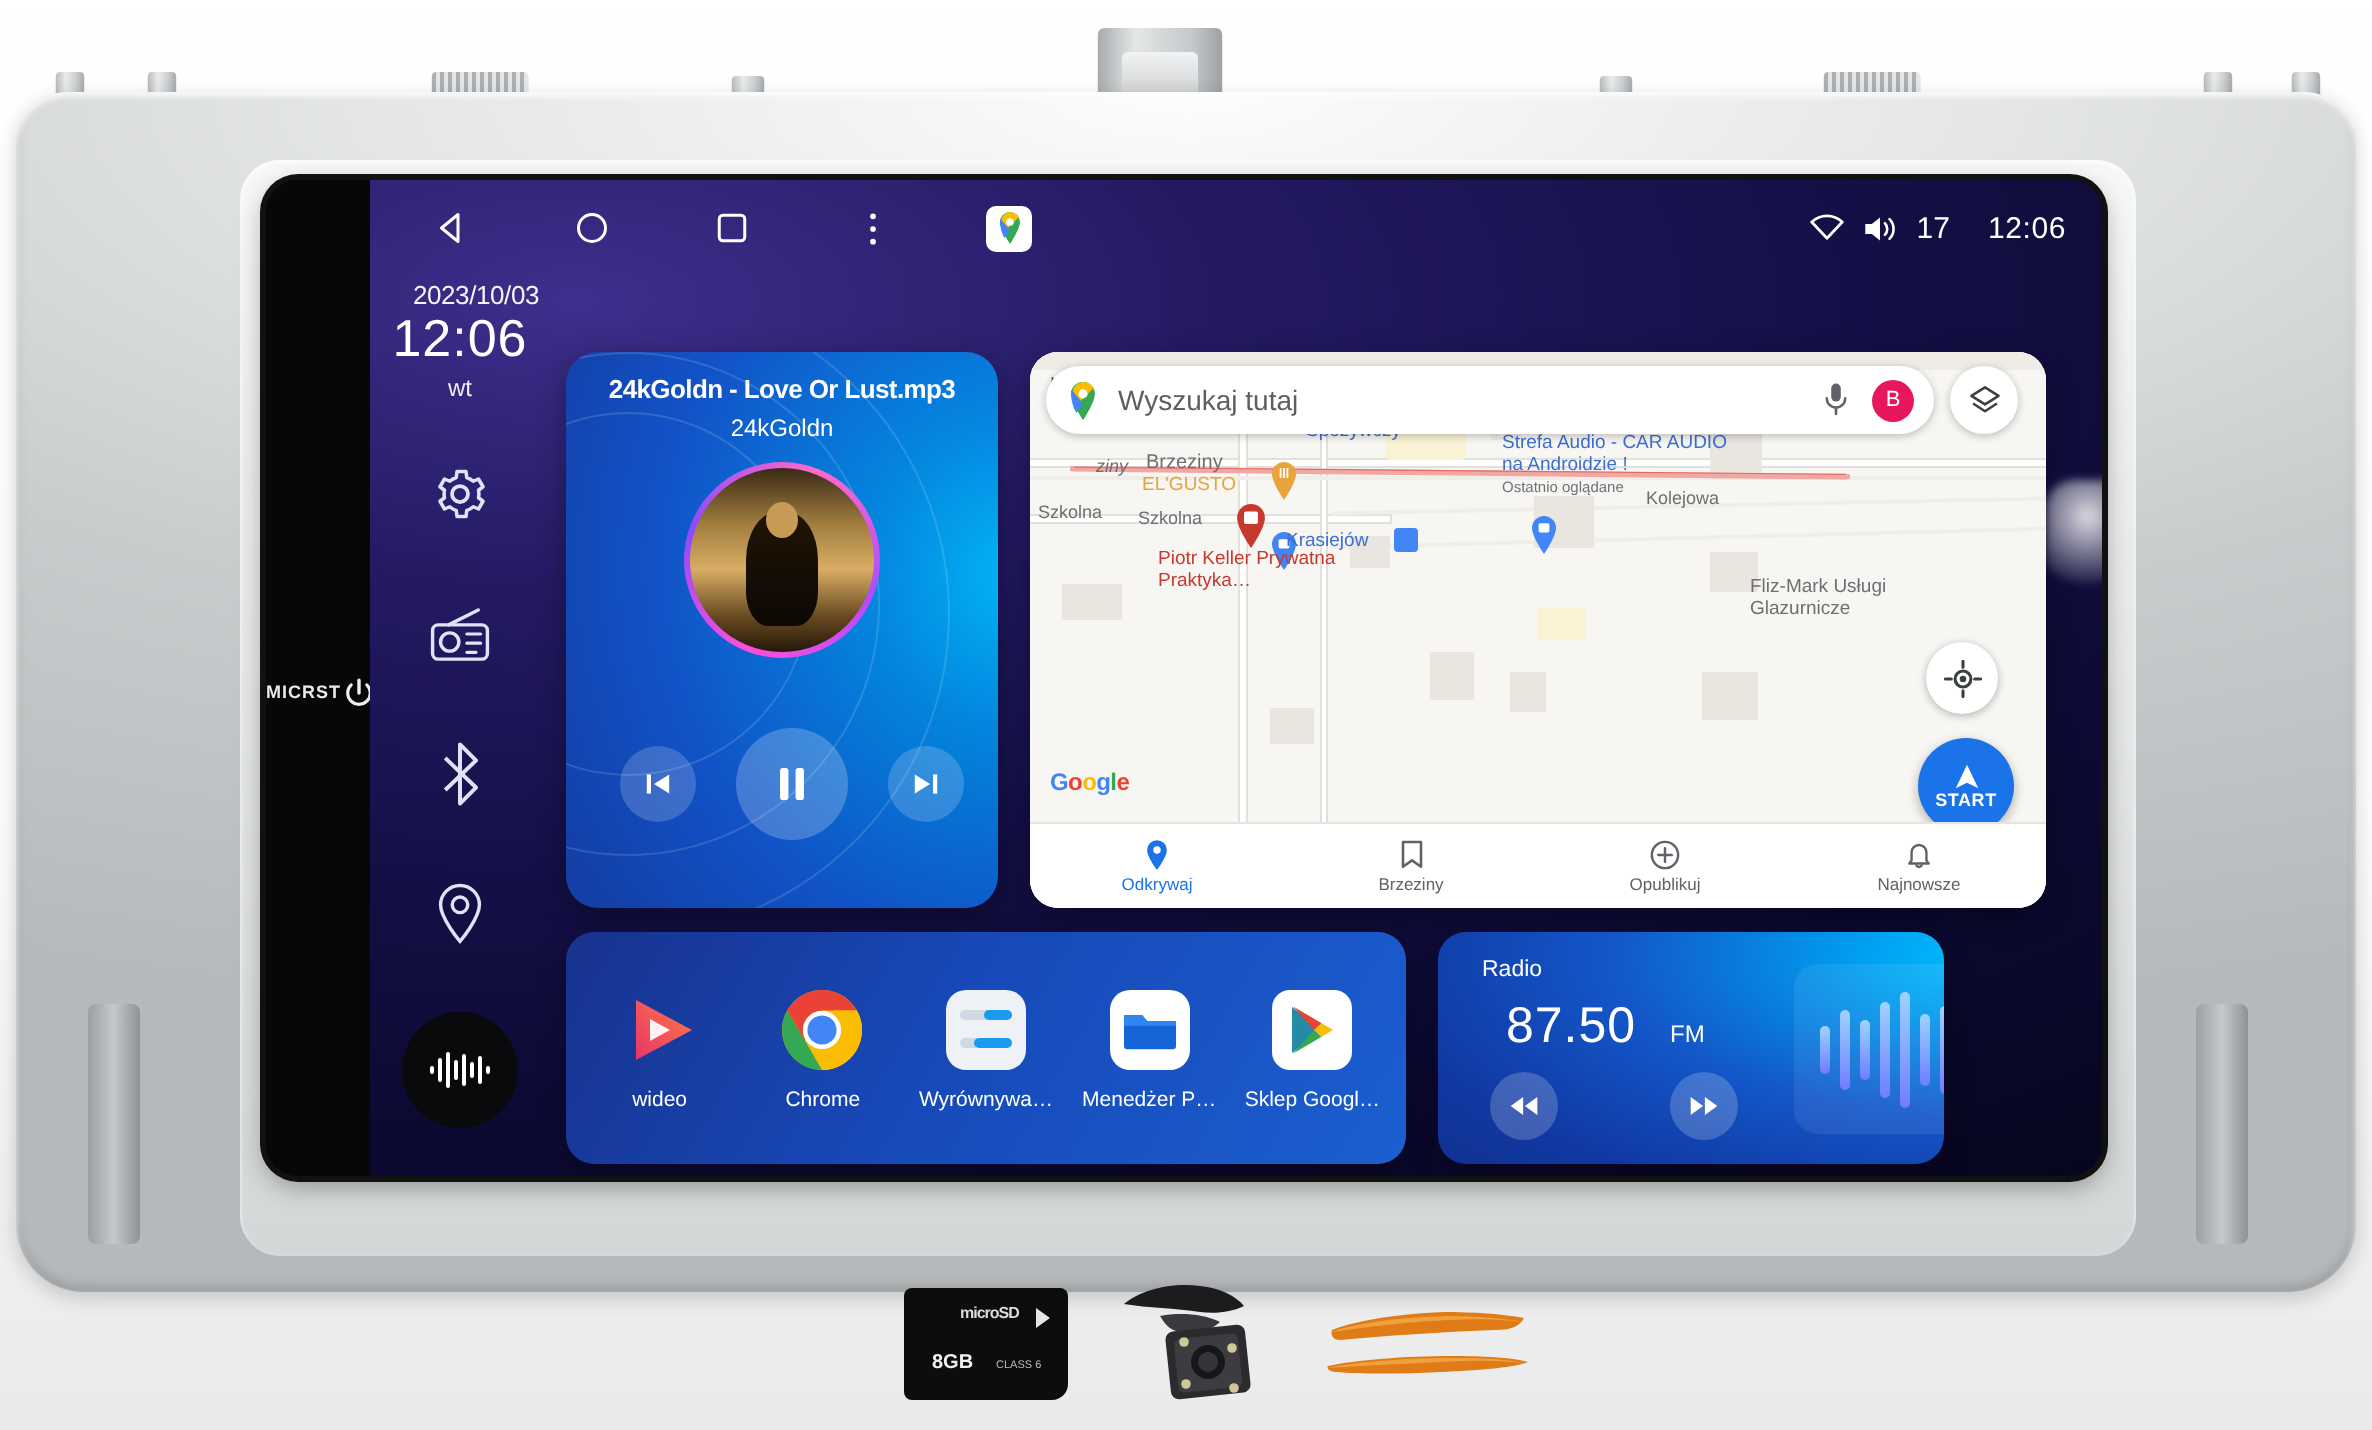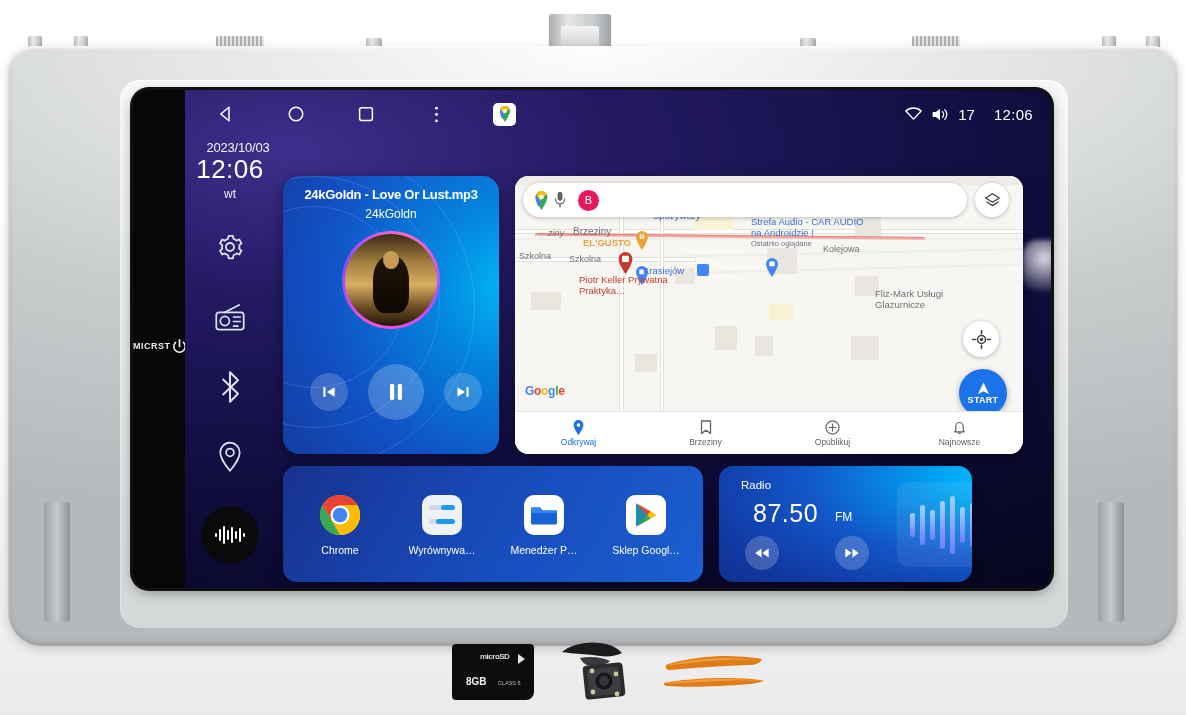--- a/index.html
+++ b/index.html
@@ -439,21 +439,21 @@
             <span>Strefa Audio - CAR AUDIO na Androidzie !</span>
             <div style="font-size:7.5px;color:#6e7378;margin-top:1px;">
               <span>Ostatnio oglądane</span>
             </div>
           </div>
           <svg class="pin" style="left:250px;top:82px;" viewBox="0 0 14 19">
             <path d="M7 0a6 6 0 0 1 6 6c0 4.3-6 13-6 13S1 10.3 1 6a6 6 0 0 1 6-6Z" fill="#4285f4"></path>
             <rect x="4.3" y="3.6" width="5.4" height="4.6" rx=".8" fill="#fff"></rect>
           </svg>
 
-          <div class="mpoi" style="left:68px;top:62px;color:#e8a33d;font-weight:700;">
+          <div class="mpoi" style="left:56px;top:62px;color:#e8a33d;font-weight:400;">
             <span>EL'GUSTO</span>
           </div>
           <svg class="pin" style="left:120px;top:55px;" viewBox="0 0 14 19">
             <path d="M7 0a6 6 0 0 1 6 6c0 4.3-6 13-6 13S1 10.3 1 6a6 6 0 0 1 6-6Z" fill="#e8a33d"></path>
             <path d="M5.3 3v5M7 3v5M8.7 3v5" stroke="#fff" stroke-width=".9"></path>
           </svg>
           <svg class="pin" style="left:120px;top:90px;" viewBox="0 0 14 19">
             <path d="M7 0a6 6 0 0 1 6 6c0 4.3-6 13-6 13S1 10.3 1 6a6 6 0 0 1 6-6Z" fill="#4285f4"></path>
             <rect x="4.3" y="3.6" width="5.4" height="4.6" rx=".8" fill="#fff"></rect>
           </svg>
@@ -480,20 +480,21 @@
           </div>
         </div>
 
         <div id="searchbar">
           <svg width="17" height="19" viewBox="0 0 14 16">
             <path d="M7 0a5 5 0 0 1 5 5c0 3.6-5 11-5 11S2 8.6 2 5a5 5 0 0 1 5-5Z" fill="#34a853"></path>
             <path d="M7 0a5 5 0 0 1 4.4 2.6L6 8 2.6 4.1A5 5 0 0 1 7 0Z" fill="#fbbc04"></path>
             <path d="M2.1 3.2 7 9.3 4.2 13C2.7 10.4 2 7.2 2 5c0-.6.04-1.2.1-1.8Z" fill="#4285f4"></path>
             <circle cx="7" cy="5" r="1.9" fill="#fff"></circle>
           </svg>
+          <span id="search-placeholder">Wyszukaj tutaj</span>
           <div id="mic-btn">
             <svg width="12" height="18" viewBox="0 0 12 18">
               <rect x="3.6" y="0.8" width="4.8" height="9" rx="2.4" fill="#5f6368"></rect>
               <path d="M1.4 8.2a4.6 4.6 0 0 0 9.2 0M6 12.8V16" stroke="#5f6368" stroke-width="1.3" fill="none" stroke-linecap="round"></path>
             </svg>
           </div>
           <div id="avatar">
             <span>B</span>
           </div>
         </div>
@@ -546,20 +547,35 @@
               <path d="M3 11V6.6a4 4 0 0 1 8 0V11l1.2 1.6H1.8Z" fill="none" stroke="#5f6368" stroke-width="1.3" stroke-linejoin="round"></path>
               <path d="M5.6 13.6a1.6 1.6 0 0 0 2.8 0" fill="none" stroke="#5f6368" stroke-width="1.3" stroke-linecap="round"></path>
             </svg>
             <span>Najnowsze</span>
           </div>
         </div>
       </div>
 
       <div id="apps-card">
 
+        <div class="app">
+          <div class="app-ico">
+            <svg width="40" height="40" viewBox="0 0 40 40">
+              <defs>
+                  <linearGradient id="vg" x1="0" y1="1" x2="1" y2="0">
+                <stop offset="0" stop-color="#e8346b"></stop>
+                    <stop offset="1" stop-color="#ff7a45"></stop>
+                  </linearGradient>
+                </defs>
+              <path d="M8 5 36 20 8 35Z" fill="url(#vg)"></path>
+              <path d="M15 14.5 25 20l-10 5.5Z" fill="#fff" opacity=".92"></path>
+            </svg>
+          </div>
+          <div class="app-label">wideo</div>
+        </div>
 
         <div class="app">
           <div class="app-ico">
             <svg width="42" height="42" viewBox="0 0 42 42">
               <circle cx="21" cy="21" r="20" fill="#fbbc04"></circle>
               <path d="M21 1a20 20 0 0 1 17.4 10.2H21Z" fill="#ea4335"></path>
               <path d="M38.4 11.2A20 20 0 0 1 21 41l8.7-15Z" fill="#fbbc04"></path>
               <path d="M21 41A20 20 0 0 1 3.6 11.2L12.3 26Z" fill="#34a853"></path>
               <path d="M3.6 11.2A20 20 0 0 1 21 1L29.7 16 12.3 26Z" fill="#ea4335"></path>
               <path d="M21 11.2h17.4A20 20 0 0 1 21 41l8.7-15Z" fill="#fbbc04"></path>

